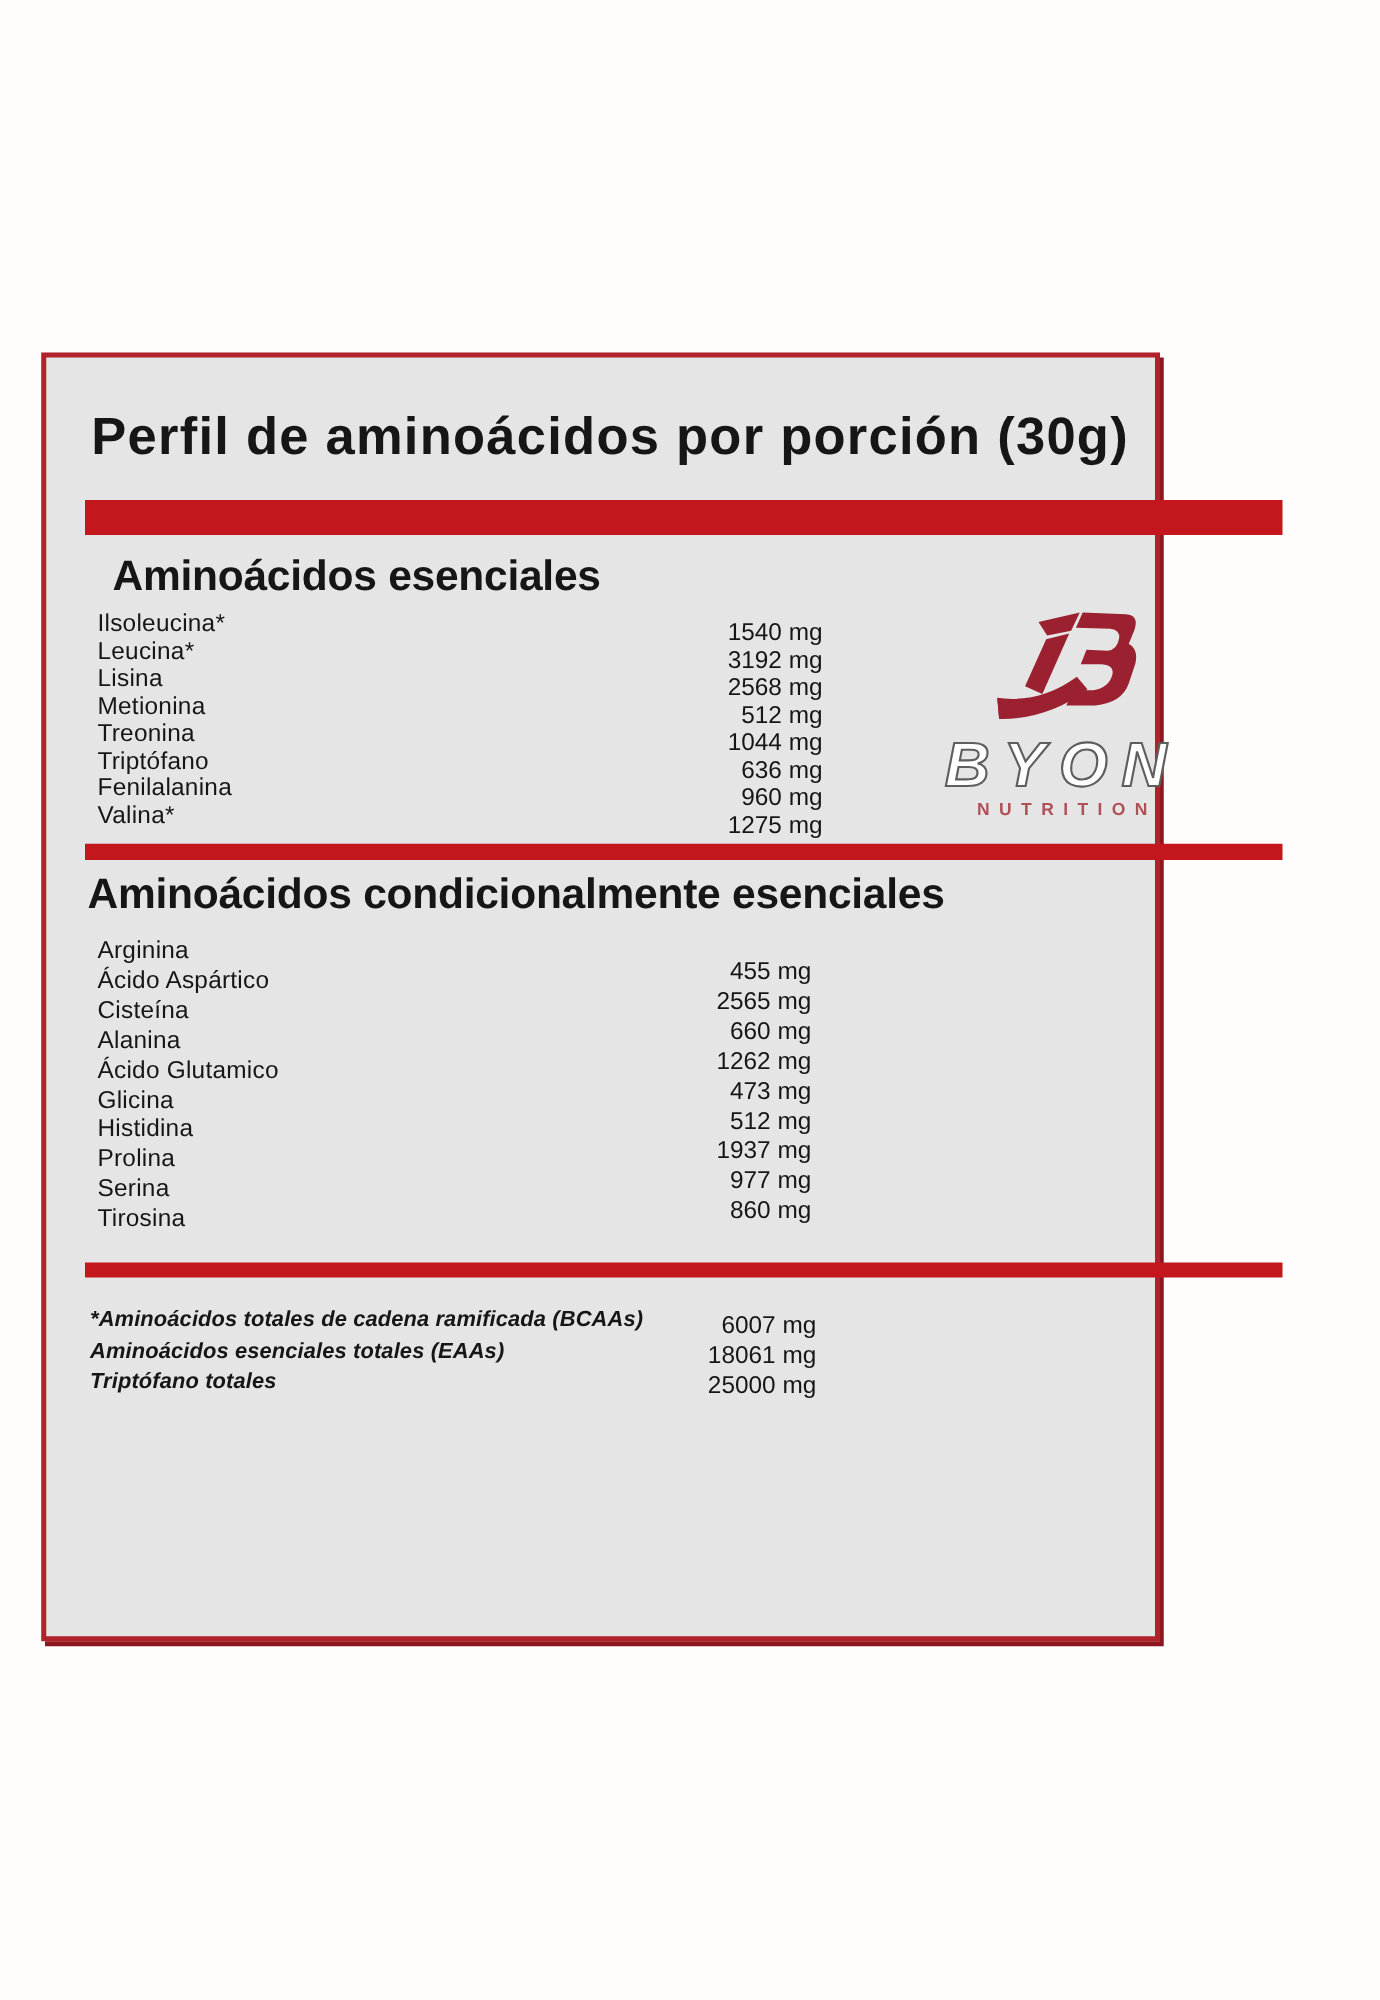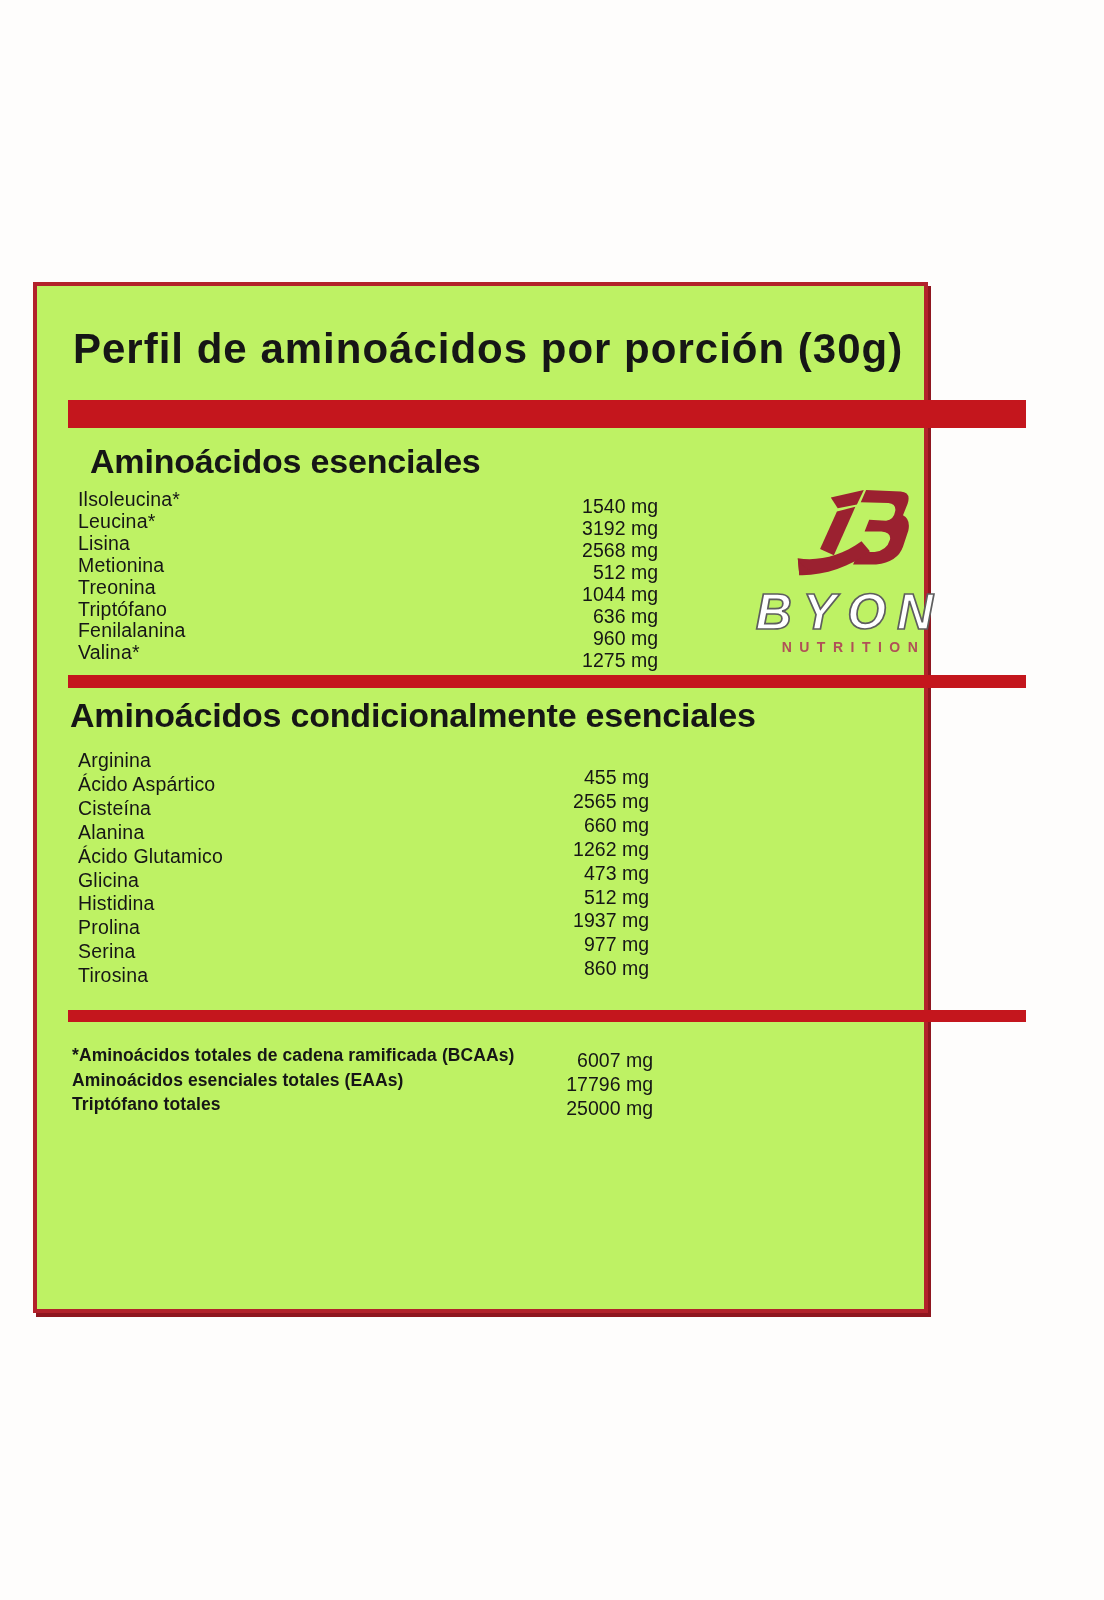--- a/index.html
+++ b/index.html
@@ -3,21 +3,21 @@
 <meta charset="utf-8">
 <style>
   * { margin:0; padding:0; box-sizing:border-box; }
   html,body { width:1104px; height:1600px; background:#fefdfc; }
   body { font-family:"Liberation Sans","DejaVu Sans",sans-serif; color:#161616; position:relative; }
 
   .panel {
     position:absolute; left:33px; top:282px;
     width:895px; height:1031px;
     border:4px solid #b2222b;
-    background:#bef264;
+    background:#e5e5e5;
     box-shadow:3px 4px 0 0 #8f161f;
   }
   .abs { position:absolute; }
 
   .title {
     left:36px; top:42px;
     font-size:42px; font-weight:bold; letter-spacing:1px;
     line-height:1; white-space:nowrap;
   }
   .bar { left:31px; width:958px; background:#c4161d; }
@@ -31,21 +31,21 @@
   }
   .h-ess  { top:158px;margin-left:20px; }
   .h-cond { top:412px; }
 
   .col { white-space:nowrap; }
   .labels-ess  { left:41px;  top:203px; font-size:19.5px; line-height:21.9px; letter-spacing:0.2px; }
   .values-ess  { left:300px; top:209px; width:321px; font-size:19.5px; line-height:22px; text-align:right; }
   .labels-cond { left:41px;  top:463px; font-size:19.5px; line-height:23.9px; letter-spacing:0.2px; }
   .values-cond { left:300px; top:465px; width:312px; font-size:19.5px; line-height:23.9px; text-align:right;margin-top:15px; }
 
-  .labels-tot  { left:35px;  top:757px; font-size:17.5px; font-weight:bold; line-height:24.5px; letter-spacing:0.1px; }
+  .labels-tot  { left:35px;  top:757px; font-size:17.5px; font-weight:bold; line-height:24.5px; letter-spacing:0.1px;font-style:italic; }
   .values-tot  { left:300px; top:762px; width:316px; font-size:19.5px; line-height:24px; text-align:right; }
 
   .logo { left:713px; top:197px; width:200px; text-align:center; }
   .logo-b-wrap { position:relative; width:150px; height:96px; margin:0 auto; }
   .logo-wordmark { display:block; margin:9px auto 0 auto; }
   .logo-sub {
     margin-top:1px; font-size:14px; letter-spacing:7.5px;
     color:#b05057; font-weight:bold; padding-left:7px;
   }
 </style>
@@ -133,17 +133,17 @@
 
   <div class="abs bar bar3"></div>
 
   <div class="abs col labels-tot">
     <div>*Aminoácidos totales de cadena ramificada (BCAAs)</div>
     <div>Aminoácidos esenciales totales (EAAs)</div>
     <div>Triptófano totales</div>
   </div>
   <div class="abs col values-tot">
     <div>6007 mg</div>
-    <div>17796 mg</div>
+    <div>18061 mg</div>
     <div>25000 mg</div>
   </div>
 
 </div>
 
 </body></html>

